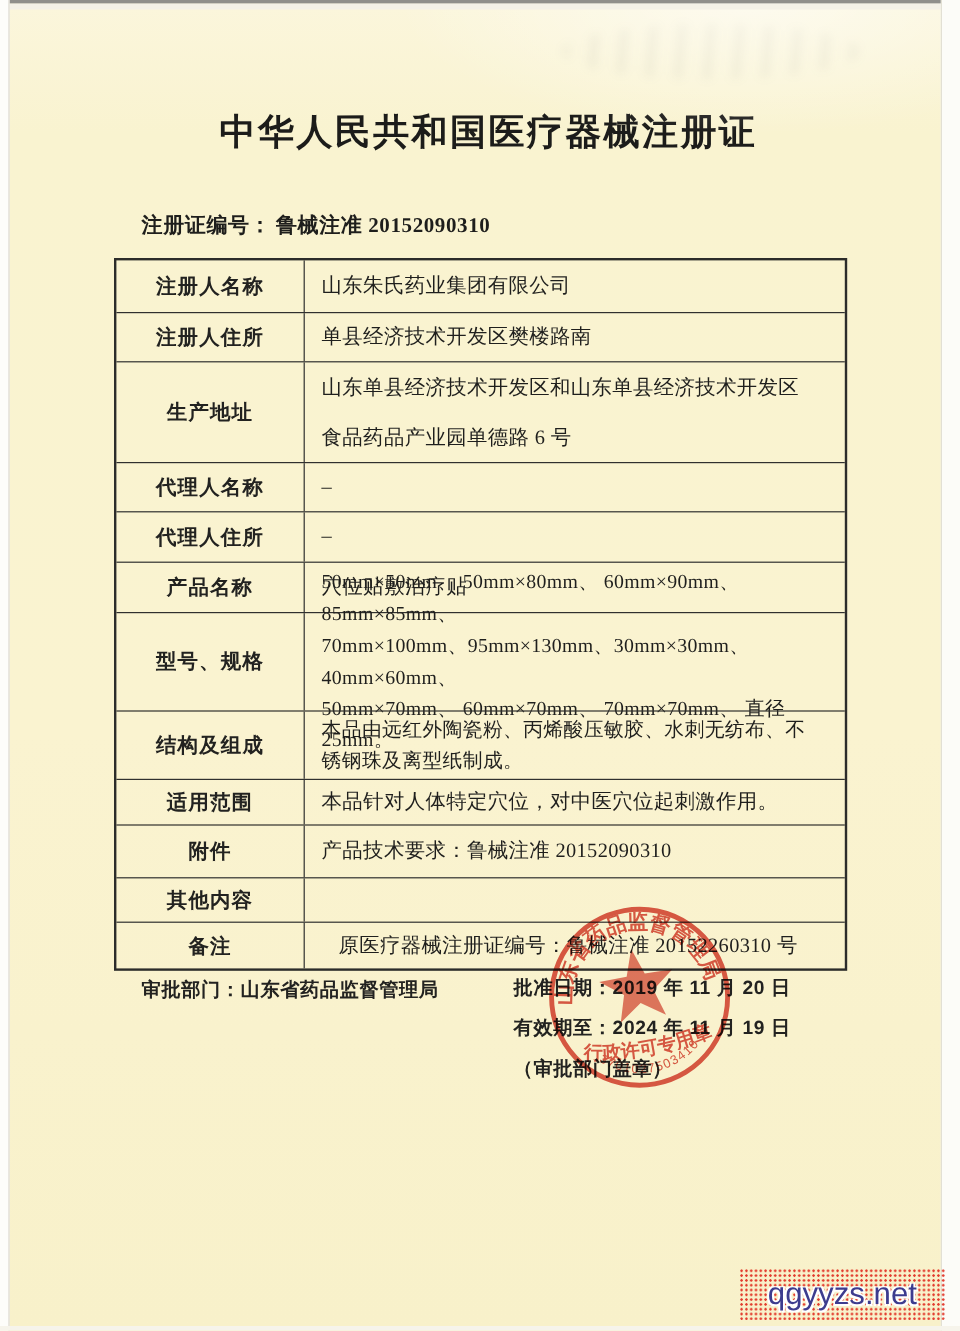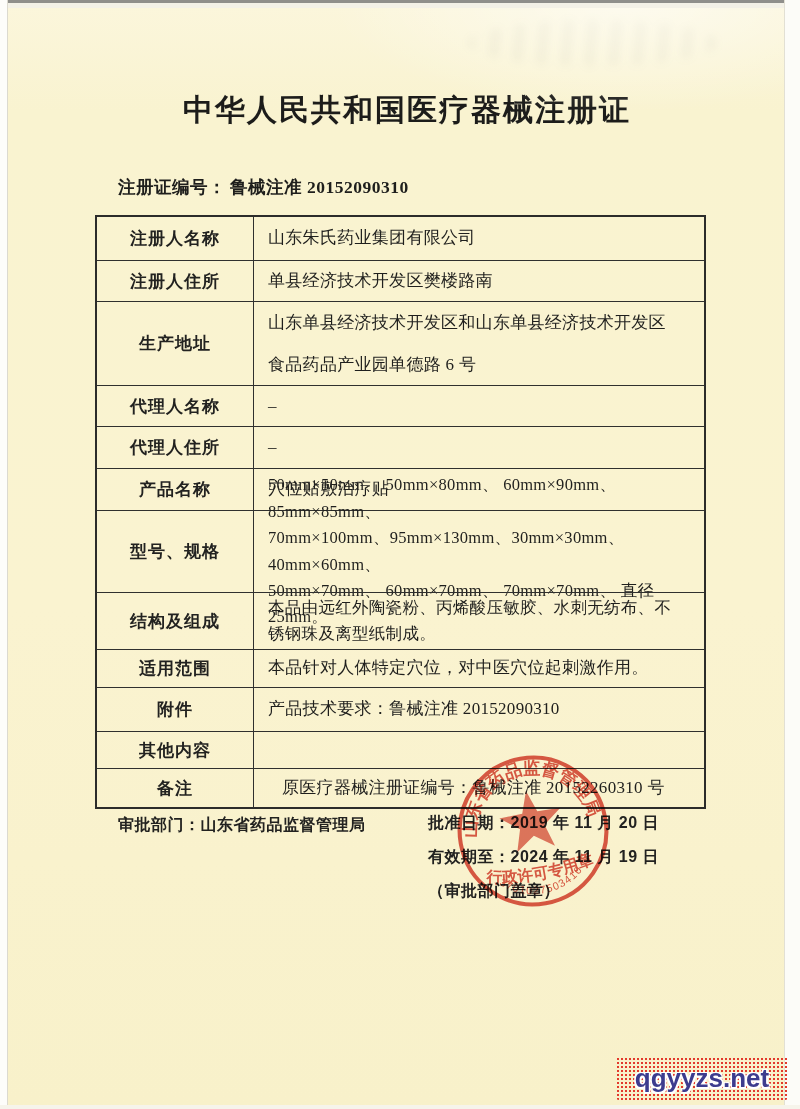--- a/index.html
+++ b/index.html
@@ -78,21 +78,21 @@
   }
   
   .watermark{
     position:absolute;left:616px;top:1057px;width:172px;height:43px;z-index:6;
     display:flex;align-items:center;justify-content:center;
     background-image:radial-gradient(#e23a2c 34%, rgba(226,58,44,0) 42%);
     background-size:4px 4px;border-radius:3px;
   }
   .watermark span{
     font-family:"Liberation Sans","DejaVu Sans",sans-serif;
-    font-size:26px;font-weight:700;color:#3d3c8e;letter-spacing:0;
+    font-size:26px;font-weight:400;color:#3d3c8e;letter-spacing:0;
     text-shadow:-1.5px -1.5px 0 #fff,1.5px -1.5px 0 #fff,-1.5px 1.5px 0 #fff,1.5px 1.5px 0 #fff;
   }
 </style>
 </head>
 <body>
 
 <div class="page">
   <div class="edge-top"></div>
   <div class="edge-top2"></div>
   <div class="edge-left"></div>

